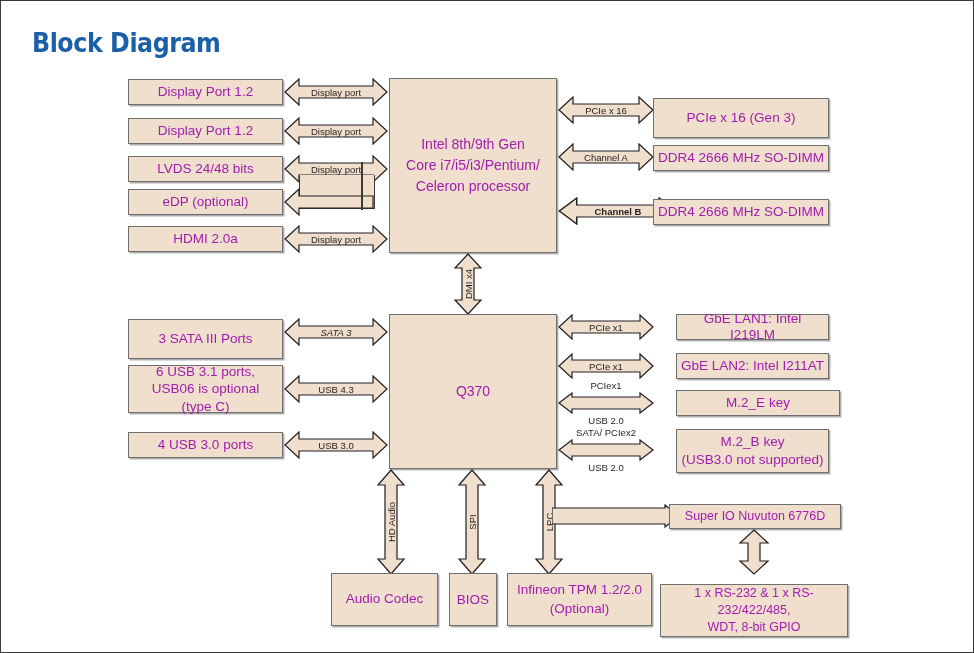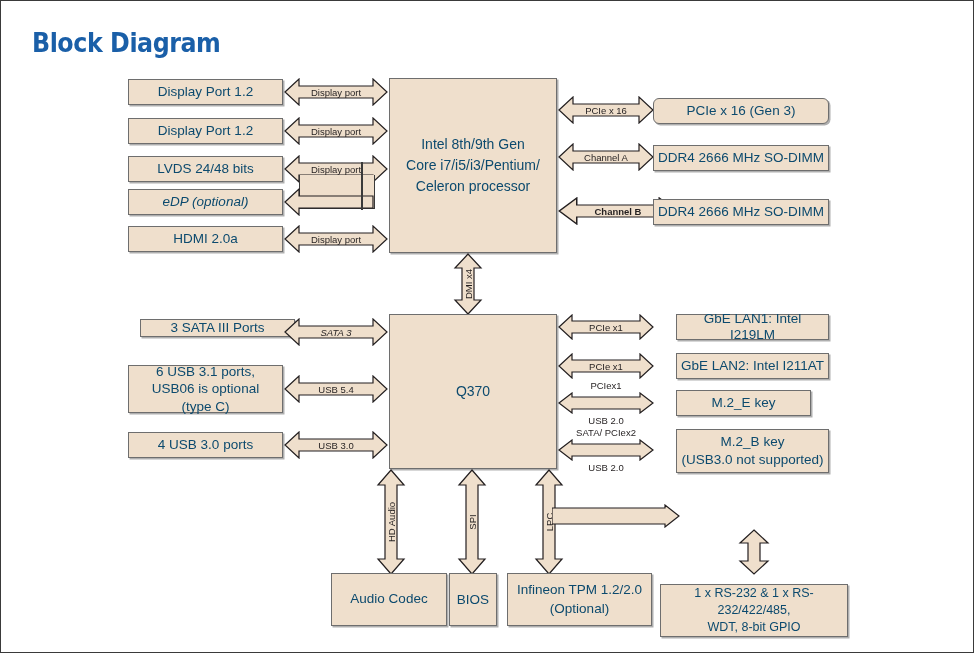--- a/index.html
+++ b/index.html
@@ -5,21 +5,21 @@
   html,body{margin:0;padding:0;background:#fff;}
   body{font-family:"Liberation Sans",sans-serif;}
   #page{position:relative;width:974px;height:653px;background:#fff;
         border:1px solid #3a3a3a;box-sizing:border-box;overflow:hidden;}
   #title{position:absolute;left:31px;top:26px;font-size:27px;font-weight:bold;
          color:#1a5fa8;letter-spacing:-0.5px;font-family:"DejaVu Sans",sans-serif;
          transform:scaleX(0.88);transform-origin:left top;}
 
   .blk{position:absolute;background:#efdfcc;border:1px solid #6e6e6e;
        box-sizing:border-box;display:flex;align-items:center;justify-content:center;
-       text-align:center;color:#0c4a6e;font-size:13.5px;line-height:1.15;
+       text-align:center;color:#a21caf;font-size:13.5px;line-height:1.15;
        box-shadow:1.5px 1.5px 0 rgba(110,110,110,0.55);padding:8px 4px;}
   .blk.small{font-size:12.5px;}
 
   
   .harrow{position:absolute;}
   .harrow svg{display:block;width:100%;height:100%;}
   .hlabel{position:absolute;left:0;right:0;text-align:center;font-size:9.5px;
           color:#231f20;white-space:nowrap;}
   .hlabel.mid{top:50%;transform:translateY(-50%);}
   .hlabel.up{top:-2px;}
@@ -38,21 +38,21 @@
 </head>
 <body>
 
 <div id="page">
 
   <div id="title">Block Diagram</div>
 
   <div class="blk" style="left:127px;top:78px;width:155px;height:26px;">Display Port 1.2</div>
   <div class="blk" style="left:127px;top:117px;width:155px;height:26px;">Display Port 1.2</div>
   <div class="blk" style="left:127px;top:155px;width:155px;height:26px;">LVDS 24/48 bits</div>
-  <div class="blk" style="left:127px;top:188px;width:155px;height:26px;font-style:italic;">eDP (optional)</div>
+  <div class="blk" style="left:127px;top:188px;width:155px;height:26px;">eDP (optional)</div>
   <div class="blk" style="left:127px;top:225px;width:155px;height:26px;">HDMI 2.0a</div>
 
   <div class="harrow" style="left:283px;top:77px;width:104px;height:28px;">
     <svg viewBox="0 0 104 28" preserveAspectRatio="none">
       <path d="M1,14 L15,1 L15,8 L89,8 L89,1 L103,14 L89,27 L89,20 L15,20 L15,27 Z" fill="#efdfcc" stroke="#231f20" stroke-width="1.2"></path>
     </svg>
     <div class="hlabel mid">Display port</div>
   </div>
 
   <div class="harrow" style="left:283px;top:116px;width:104px;height:28px;">
@@ -102,50 +102,50 @@
     </svg>
     <div class="hlabel mid">Channel A</div>
   </div>
   <div class="harrow" style="left:557px;top:196px;width:120px;height:28px;font-weight:bold;">
     <svg viewBox="0 0 96 28" preserveAspectRatio="none">
       <path d="M1,14 L15,1 L15,8 L81,8 L81,1 L95,14 L81,27 L81,20 L15,20 L15,27 Z" fill="#efdfcc" stroke="#231f20" stroke-width="1.2"></path>
     </svg>
     <div class="hlabel mid">Channel B</div>
   </div>
 
-  <div class="blk" style="left:652px;top:97px;width:176px;height:26px;border-radius:6px;">PCIe x 16 (Gen 3)</div>
+  <div class="blk" style="left:652px;top:97px;width:176px;height:40px;">PCIe x 16 (Gen 3)</div>
   <div class="blk" style="left:652px;top:144px;width:176px;height:26px;">DDR4 2666 MHz SO-DIMM</div>
   <div class="blk" style="left:652px;top:198px;width:176px;height:26px;">DDR4 2666 MHz SO-DIMM</div>
 
   <div class="varrow" style="left:452px;top:252px;width:30px;height:62px;">
     <svg viewBox="0 0 30 62" preserveAspectRatio="none">
       <path d="M15,1 L28,15 L21,15 L21,47 L28,47 L15,61 L2,47 L9,47 L9,15 L2,15 Z" fill="#efdfcc" stroke="#231f20" stroke-width="1.2"></path>
     </svg>
     <div class="vlabel">DMI x4</div>
   </div>
 
-  <div class="blk" style="left:127px;top:318px;width:155px;height:18px;margin-left:12px;">3 SATA III Ports</div>
+  <div class="blk" style="left:127px;top:318px;width:155px;height:40px;">3 SATA III Ports</div>
   <div class="blk" style="left:127px;top:364px;width:155px;height:48px;flex-direction:column;line-height:1.3;align-items:center;">
     <span>6 USB 3.1 ports,</span>
     <span>USB06 is optional</span>
     <span>(type C)</span>
   </div>
   <div class="blk" style="left:127px;top:431px;width:155px;height:26px;">4 USB 3.0 ports</div>
 
   <div class="harrow" style="left:283px;top:317px;width:104px;height:28px;font-style:italic;">
     <svg viewBox="0 0 104 28" preserveAspectRatio="none">
       <path d="M1,14 L15,1 L15,8 L89,8 L89,1 L103,14 L89,27 L89,20 L15,20 L15,27 Z" fill="#efdfcc" stroke="#231f20" stroke-width="1.2"></path>
     </svg>
     <div class="hlabel mid">SATA 3</div>
   </div>
   <div class="harrow" style="left:283px;top:374px;width:104px;height:28px;">
     <svg viewBox="0 0 104 28" preserveAspectRatio="none">
       <path d="M1,14 L15,1 L15,8 L89,8 L89,1 L103,14 L89,27 L89,20 L15,20 L15,27 Z" fill="#efdfcc" stroke="#231f20" stroke-width="1.2"></path>
     </svg>
-    <div class="hlabel mid">USB 5.4</div>
+    <div class="hlabel mid">USB 4.3</div>
   </div>
   <div class="harrow" style="left:283px;top:430px;width:104px;height:28px;">
     <svg viewBox="0 0 104 28" preserveAspectRatio="none">
       <path d="M1,14 L15,1 L15,8 L89,8 L89,1 L103,14 L89,27 L89,20 L15,20 L15,27 Z" fill="#efdfcc" stroke="#231f20" stroke-width="1.2"></path>
     </svg>
     <div class="hlabel mid">USB 3.0</div>
   </div>
 
   <div class="blk" style="left:388px;top:313px;width:168px;height:155px;font-size:14px;">Q370</div>
 
@@ -173,21 +173,21 @@
   <div class="harrow" style="left:557px;top:438px;width:96px;height:22px;">
     <svg viewBox="0 0 96 22" preserveAspectRatio="none">
       <path d="M1,11 L14,1 L14,5 L82,5 L82,1 L95,11 L82,21 L82,17 L14,17 L14,21 Z" fill="#efdfcc" stroke="#231f20" stroke-width="1.2"></path>
     </svg>
     <div class="hlabel up" style="top:-12px;">SATA/ PCIex2</div>
     <div class="hlabel dn" style="bottom:-12px;">USB 2.0</div>
   </div>
 
   <div class="blk" style="left:675px;top:313px;width:153px;height:26px;">GbE LAN1: Intel I219LM</div>
   <div class="blk" style="left:675px;top:352px;width:153px;height:26px;">GbE LAN2: Intel I211AT</div>
-  <div class="blk" style="left:675px;top:389px;width:135px;height:26px;">M.2_E key</div>
+  <div class="blk" style="left:675px;top:389px;width:164px;height:26px;">M.2_E key</div>
   <div class="blk" style="left:675px;top:428px;width:153px;height:44px;flex-direction:column;line-height:1.3;">
     <span>M.2_B key</span>
     <span>(USB3.0 not supported)</span>
   </div>
 
   <div class="varrow" style="left:375px;top:468px;width:30px;height:106px;">
     <svg viewBox="0 0 30 106" preserveAspectRatio="none">
       <path d="M15,1 L28,16 L21,16 L21,90 L28,90 L15,105 L2,90 L9,90 L9,16 L2,16 Z" fill="#efdfcc" stroke="#231f20" stroke-width="1.2"></path>
     </svg>
     <div class="vlabel">HD Audio</div>
@@ -206,28 +206,29 @@
     </svg>
     <div class="vlabel">LPC</div>
   </div>
 
   <div class="harrow" style="left:551px;top:503px;width:128px;height:24px;">
     <svg viewBox="0 0 128 24" preserveAspectRatio="none">
       <path d="M0,4 L113,4 L113,1 L127,12 L113,23 L113,20 L0,20 Z" fill="#efdfcc" stroke="#231f20" stroke-width="1.2"></path>
     </svg>
   </div>
 
+  <div class="blk small" style="left:668px;top:503px;width:172px;height:25px;">Super IO Nuvuton 6776D</div>
 
   <div class="varrow" style="left:737px;top:528px;width:32px;height:46px;">
     <svg viewBox="0 0 32 46" preserveAspectRatio="none">
       <path d="M16,1 L30,14 L22,14 L22,32 L30,32 L16,45 L2,32 L10,32 L10,14 L2,14 Z" fill="#efdfcc" stroke="#231f20" stroke-width="1.2"></path>
     </svg>
   </div>
 
-  <div class="blk" style="left:330px;top:572px;width:116px;height:53px;flex-direction:column;line-height:1.35;">
+  <div class="blk" style="left:330px;top:572px;width:107px;height:53px;flex-direction:column;line-height:1.35;">
     <span>Audio Codec</span>
   </div>
   <div class="blk" style="left:448px;top:572px;width:48px;height:53px;">BIOS</div>
   <div class="blk" style="left:506px;top:572px;width:145px;height:53px;flex-direction:column;line-height:1.35;">
     <span>Infineon TPM 1.2/2.0</span>
     <span>(Optional)</span>
   </div>
   <div class="blk small" style="left:659px;top:572px;width:188px;height:53px;flex-direction:column;line-height:1.35;margin-top:11px;">
     <span>1 x RS-232 &amp; 1 x RS-232/422/485,</span>
     <span>WDT, 8-bit GPIO</span>

